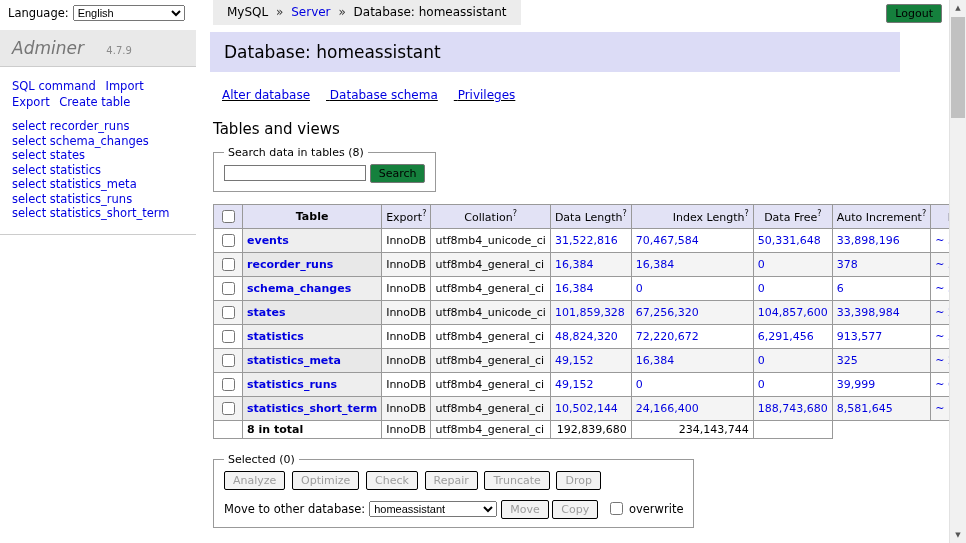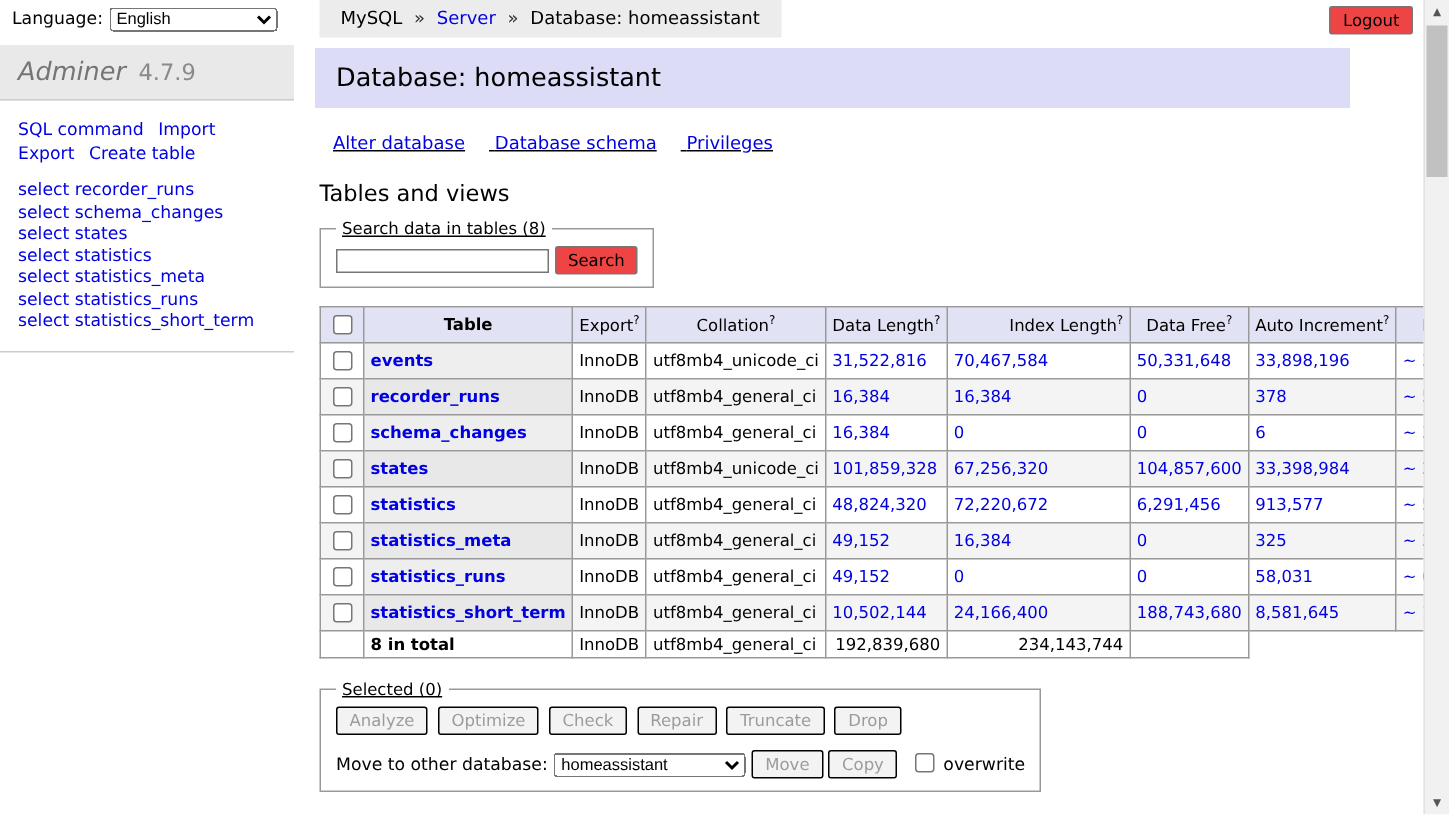--- a/index.html
+++ b/index.html
@@ -13,42 +13,42 @@
 
   
   .lang-bar { position:absolute; top:5px; left:8px; font-size:11.5px; }
   .lang-bar select { font-size:11px; width:112px; margin-left:4px; }
 
   
   .logout-btn { position:absolute; top:4px; right:24px; }
 
   button, .btn {
     font-family:"DejaVu Sans", sans-serif; font-size:11px;
-    background:#ef4444; border:1px solid #767676; border-radius:2px;
+    background:#15803d; border:1px solid #767676; border-radius:2px;
     padding:2px 8px; color:#000; cursor:pointer;
   }
   button:disabled, .btn.disabled {
     background:#f3f3f3; border:1px solid #000000; color:#9c9c9c; cursor:default;
   }
 
   
   .breadcrumb {
     position:absolute; top:0; left:200px; height:25px; line-height:25px;
     background:#ececec; padding:0 14px; font-size:12px; white-space:nowrap;margin-left:13px;
   }
   .breadcrumb .sep { color:#333; margin:0 4px; }
 
   
   .sidebar { position:absolute; top:30px; left:0; width:196px; }
   .sidebar h1 {
     margin:0; padding:8px 12px; background:#e9e9e9; border-bottom:1px solid #ccc;
     font-size:17px; font-weight:normal;
   }
   .sidebar h1 .app-name { font-style:italic; color:#757575; }
-  .sidebar h1 .version { font-size:15px; color:#8a8a8a; margin-left:3px; }
+  .sidebar h1 .version { font-size:10px; color:#8a8a8a; margin-left:17px; }
   .db-row { padding:10px 12px 2px; font-size:11.5px; }
   .db-row select { font-size:11px; width:122px; margin-left:4px; }
   .sidebar-actions { margin:12px 12px 4px; width:140px; font-size:11.5px; line-height:1.35; }
   .sidebar-actions a.link { margin-right:6px; }
   .table-list { margin:10px 0 0; padding:0 12px 12px; border-bottom:1px solid #ccc; font-size:11.5px; }
   .table-list .tbl-item { display:block; line-height:1.18; margin:1px 0; white-space:nowrap; }
 
   
   .main { position:absolute; top:25px; left:200px; width:740px; }
   .main h2 {
@@ -56,21 +56,21 @@
     background:#dcdcf6; font-size:17px; font-weight:normal;
   }
   .nav-links { margin:16px 0 0 22px; font-size:12px;text-decoration:underline; }
   .nav-links a.link { margin-right:16px; }
   .main h3 { margin:18px 0 6px 13px; font-size:15px; font-weight:normal; }
 
   fieldset {
     display:inline-block; margin:2px 0 0 13px; border:1px solid #999;
     padding:5px 10px 8px; font-size:11.5px;
   }
-  legend { font-size:11px; padding:0 4px;text-decoration:underline; }
+  legend { font-size:11px; padding:0 4px; }
   .search-fieldset input[type="text"] { width:142px; font-size:11px; padding:1px 3px; border:1px solid #767676; }
 
   table.data {
     margin:12px 0 0 13px; border-collapse:collapse; font-size:11px;
   }
   table.data td, table.data th {
     border:1px solid #999; padding:2px 4px; white-space:nowrap; text-align:left;
   }
   table.data thead td, table.data thead th { background:#e2e2f5; text-align:center; font-weight:normal; }
   table.data thead th { font-weight:bold; }
@@ -310,21 +310,21 @@
         <td class="num">
             <a class="num-link">49,152</a>
           </td>
         <td class="num">
             <a class="num-link">0</a>
           </td>
         <td class="num">
             <a class="num-link">0</a>
           </td>
         <td class="num">
-            <a class="num-link">58,031</a>
+            <a class="num-link">39,999</a>
           </td>
         <td class="num">
             <a class="num-link">~ 628</a>
           </td>
         <td></td>
       </tr>
       <tr>
         <td><input type="checkbox" style=""></td>
         <th><a class="link">statistics_short_term</a></th>
         <td>InnoDB</td>

